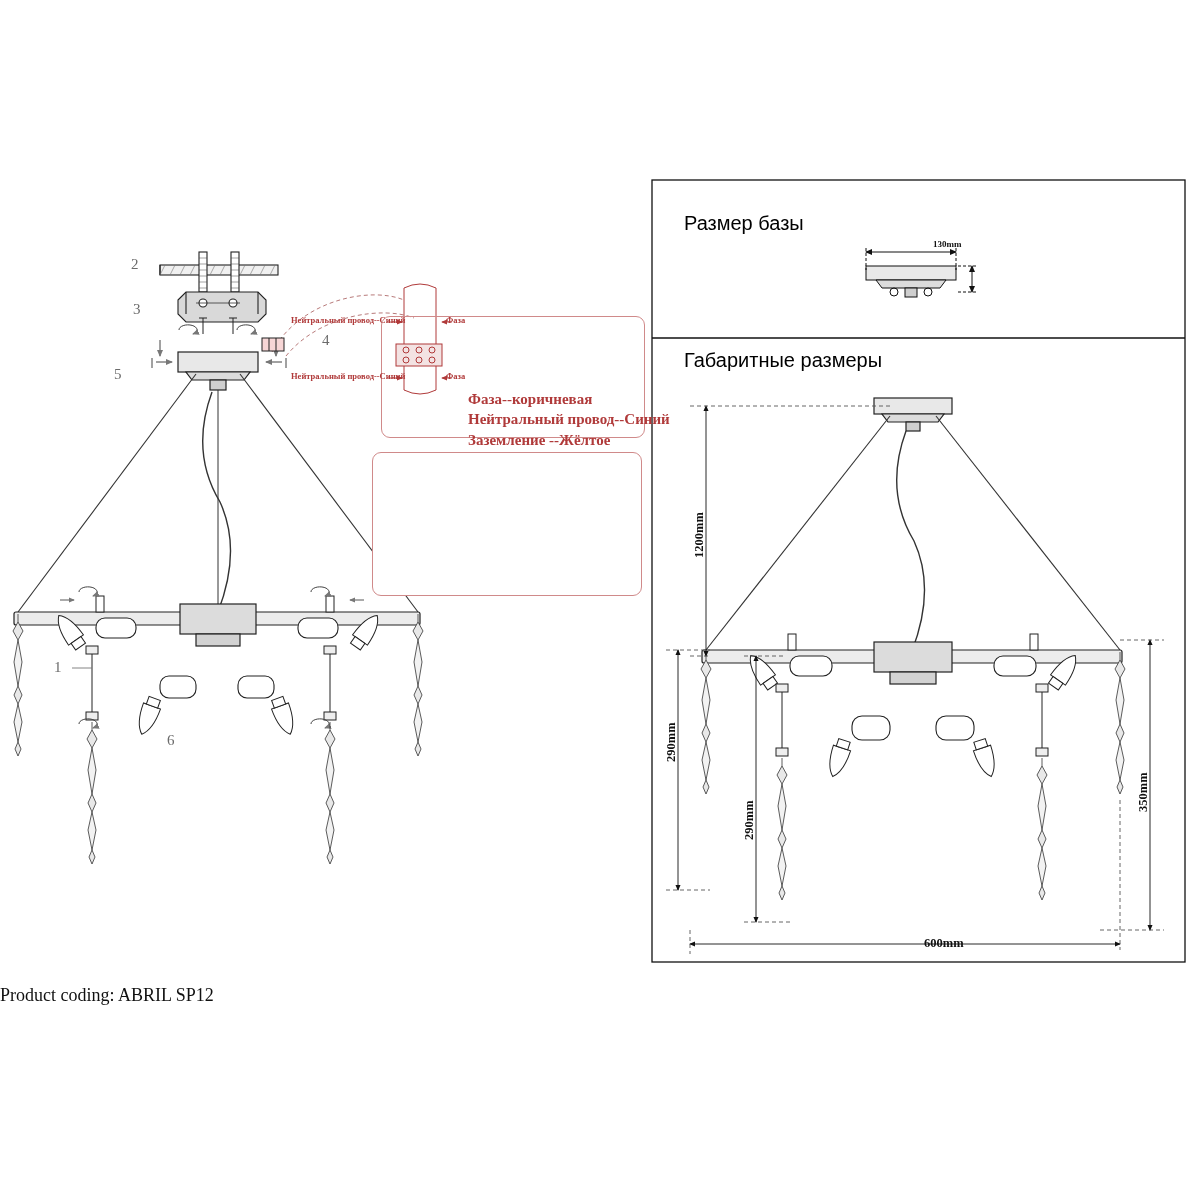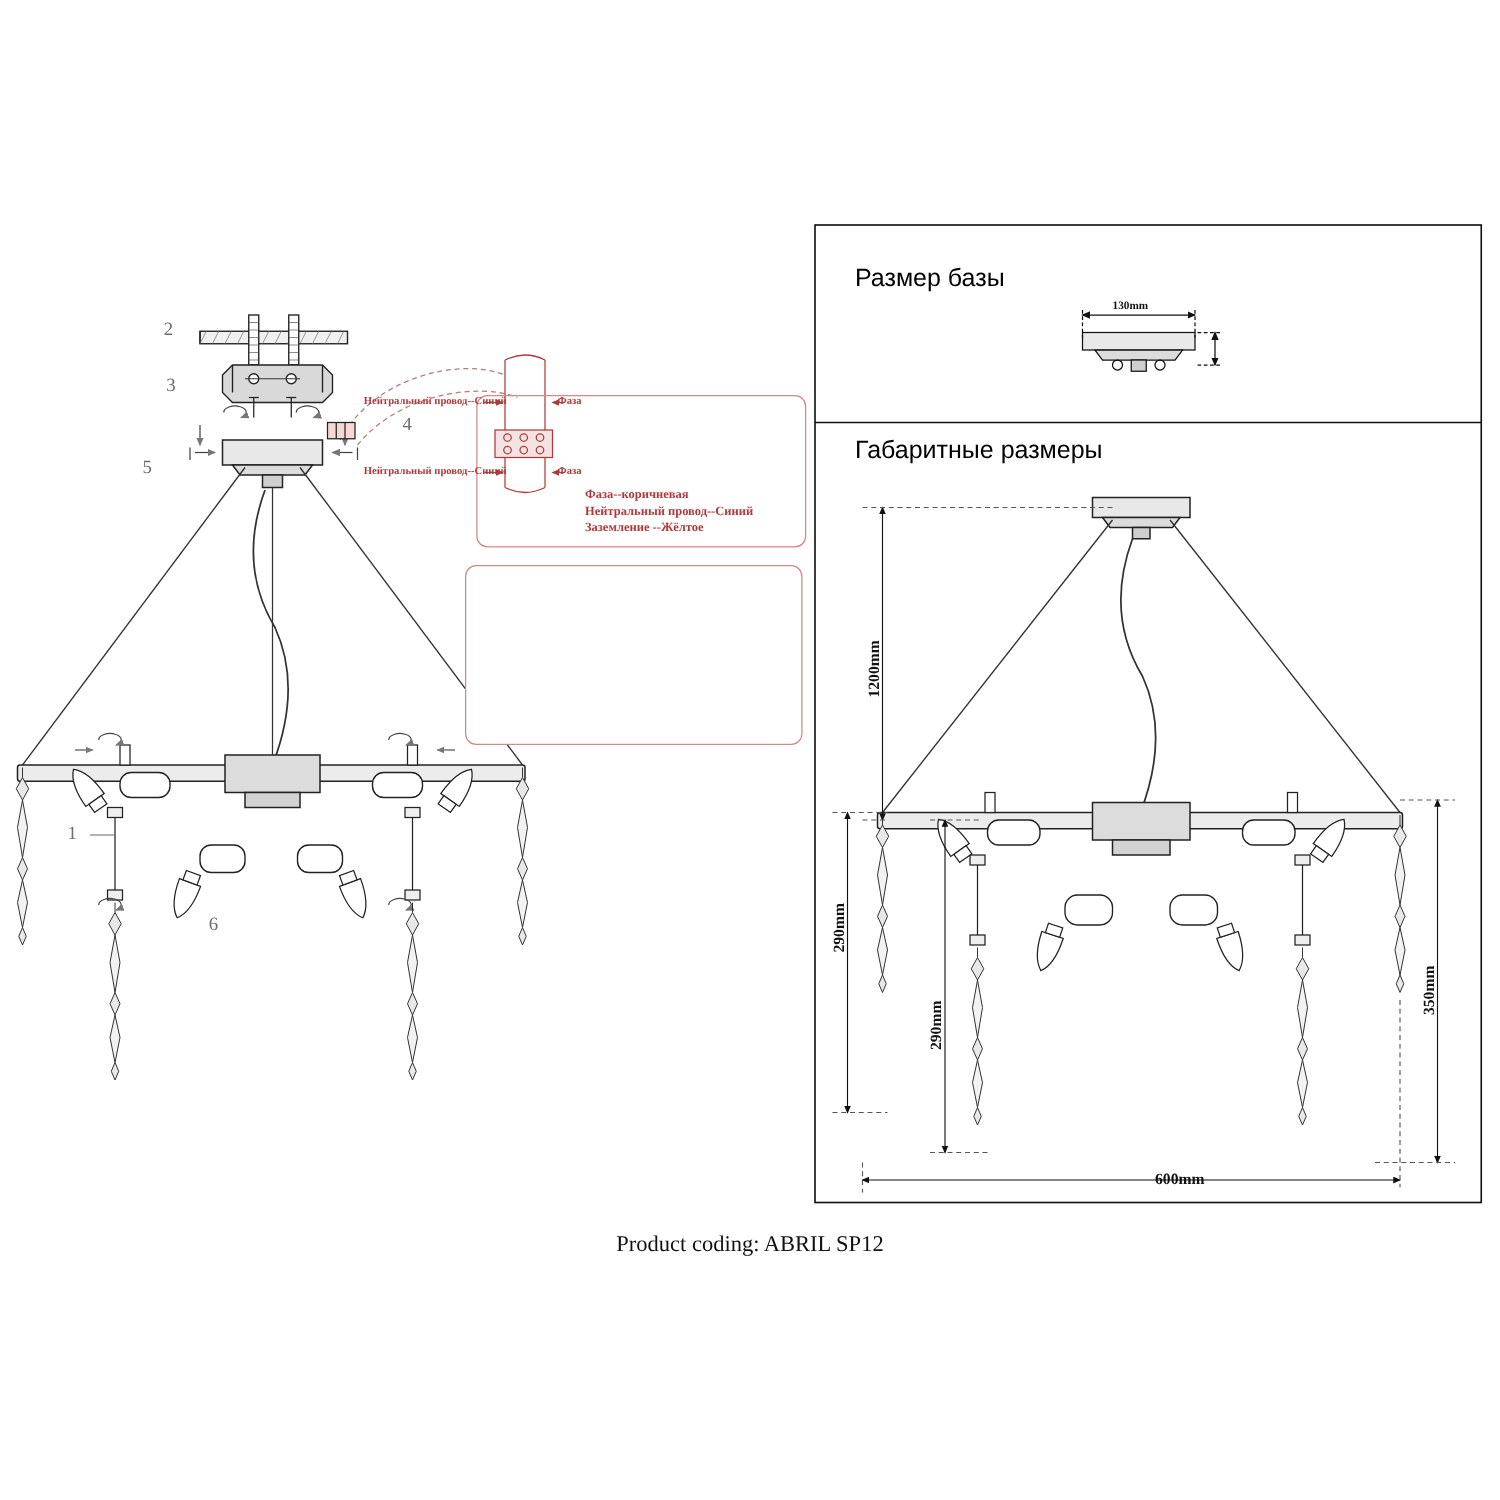--- a/index.html
+++ b/index.html
@@ -67,21 +67,21 @@
     height: 120px;
     border: 1.2px solid #d08a8a;
     border-radius: 9px;
     background: transparent;
   }
   .wire-legend {
     position: absolute;
     left: 468px;
     top: 389px;
     font-family: "Liberation Serif", serif;
-    font-size: 10px;
+    font-size: 15px;
     color: #b03a3a;
     font-weight: 700;
     line-height: 1.35;
   }
   .wire-lbl {
     font-family: "Liberation Serif", serif;
     font-size: 8.5px;
     color: #b03a3a;
     font-weight: 700;
   }
@@ -98,27 +98,28 @@
   }
   .dim-lbl.vert {
     transform-origin: left top;
     transform: rotate(-90deg);
   }
   .base-dim {
     font-family: "Liberation Serif", serif;
     font-size: 9px;
     color: #111;
     font-weight: 700;
+    margin-left: 43px;
   }
   .product-code {
     position: absolute;
     left: 0;
     top: 985px;
     width: 1200px;
-    text-align: center;
+    text-align: left;
     font-family: "Liberation Serif", serif;
     font-size: 18px;
     color: #111;
   }
 </style>
 </head>
 <body>
 
 <div class="root">
 

